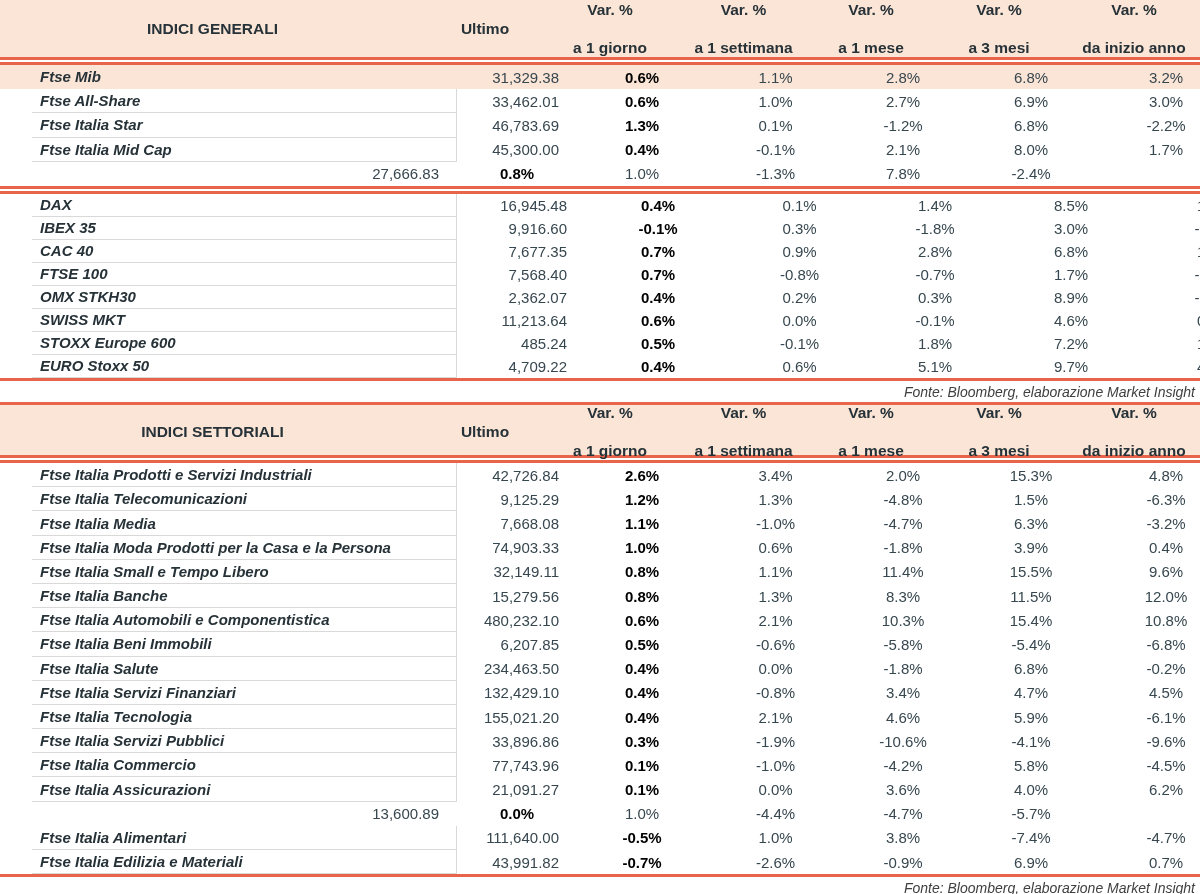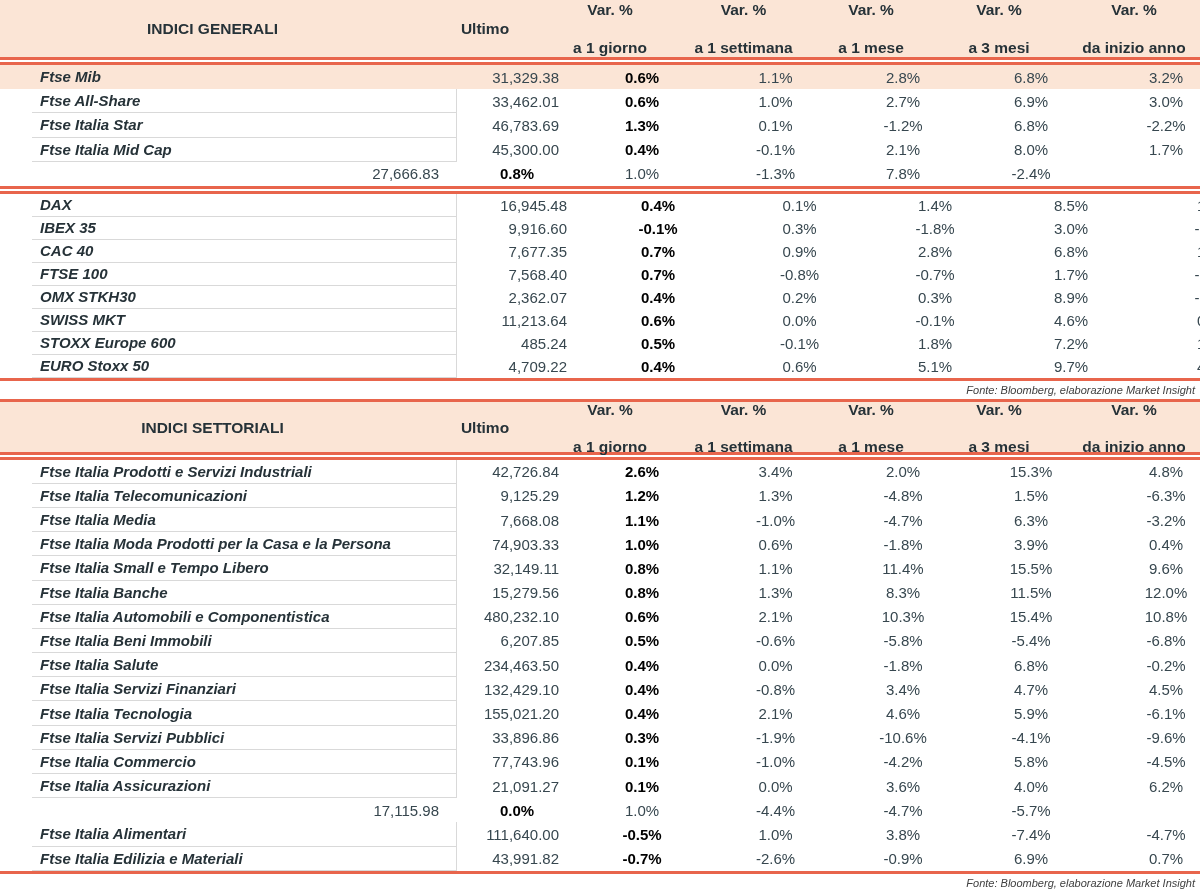--- a/index.html
+++ b/index.html
@@ -42,21 +42,21 @@
 
   .sep-double {
     height: 8px; background: #fff;
     border-top: 3px solid var(--accent-line, #E8654C);
     border-bottom: 3px solid var(--accent-line, #E8654C);
   }
   .sep-single { height: 3px; background: var(--accent-line, #E8654C); }
 
   .fonte {
     text-align: right; font-style: italic; color: #404040;
-    font-size: 11px; padding: 3px 5px 2px 0; line-height: 1.15;
+    font-size: 14px; padding: 3px 5px 2px 0; line-height: 1.15;
   }
 </style>
 </head>
 <body>
 
 <div class="page">
 
   <section>
     <div class="thead">
       <div class="hcell">INDICI GENERALI</div>
@@ -354,21 +354,21 @@
         <div class="trow r24">
           <div class="cell name">Ftse Italia Assicurazioni</div>
           <div class="cell num ultimo">21,091.27</div>
           <div class="cell num b">0.1%</div>
           <div class="cell num">0.0%</div>
           <div class="cell num">3.6%</div>
           <div class="cell num">4.0%</div>
           <div class="cell num">6.2%</div>
         </div>
         <div class="trow r24">
-          <div class="cell num ultimo">17,115.98</div>
+          <div class="cell num ultimo">13,600.89</div>
           <div class="cell num b">0.0%</div>
           <div class="cell num">1.0%</div>
           <div class="cell num">-4.4%</div>
           <div class="cell num">-4.7%</div>
           <div class="cell num">-5.7%</div>
         </div>
         <div class="trow r24">
           <div class="cell name">Ftse Italia Alimentari</div>
           <div class="cell num ultimo">111,640.00</div>
           <div class="cell num b">-0.5%</div>

